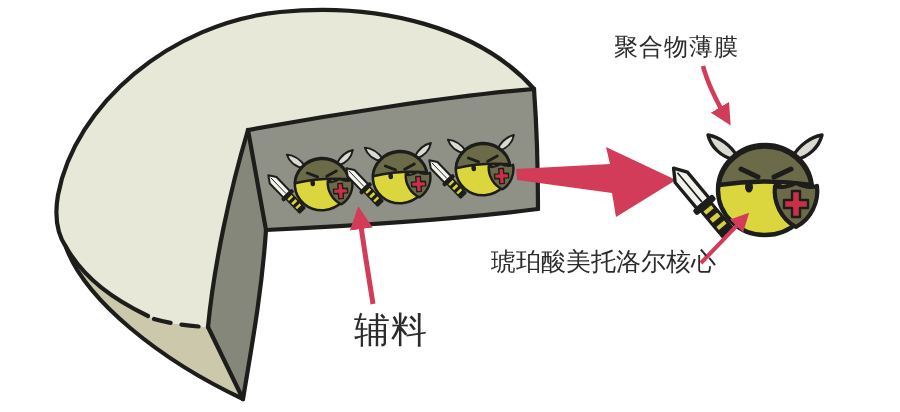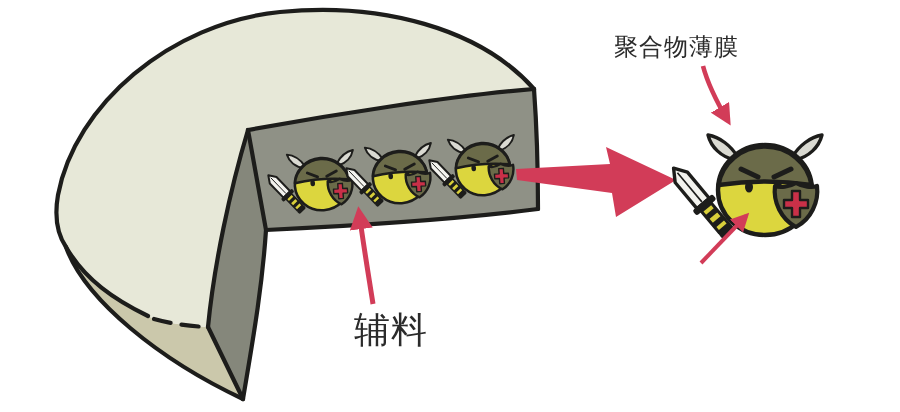--- a/index.html
+++ b/index.html
@@ -95,14 +95,15 @@
     <polygon fill="var(--arrow)" points="516,169 610,164 606,147 676,180 616,217 612,193 517,180"></polygon>
 
     <use href="#warrior" xlink:href="#warrior" transform="translate(765,188)"></use>
 
     <path d="M 703,66 C 708,85 718,104 728,121" fill="none" stroke="var(--arrow)" stroke-width="4.6" marker-end="url(#arw)"></path>
     <path d="M 701,263 L 746,216" fill="none" stroke="var(--arrow)" stroke-width="4" marker-end="url(#arw)"></path>
     <path d="M 373,304 C 368,272 363,242 359,212" fill="none" stroke="var(--arrow)" stroke-width="5" marker-end="url(#arw)"></path>
   </svg>
 
   <div id="label-film" class="label">聚合物薄膜</div>
+  <div id="label-core" class="label">琥珀酸美托洛尔核心</div>
   <div id="label-excipient" class="label">辅料</div>
 </div>
 
 </body></html>

